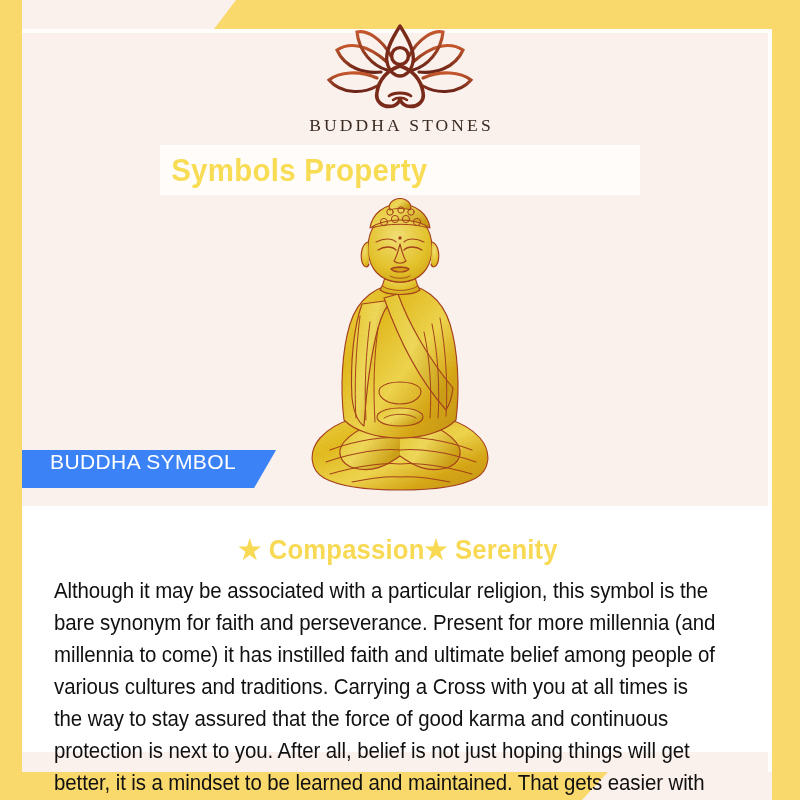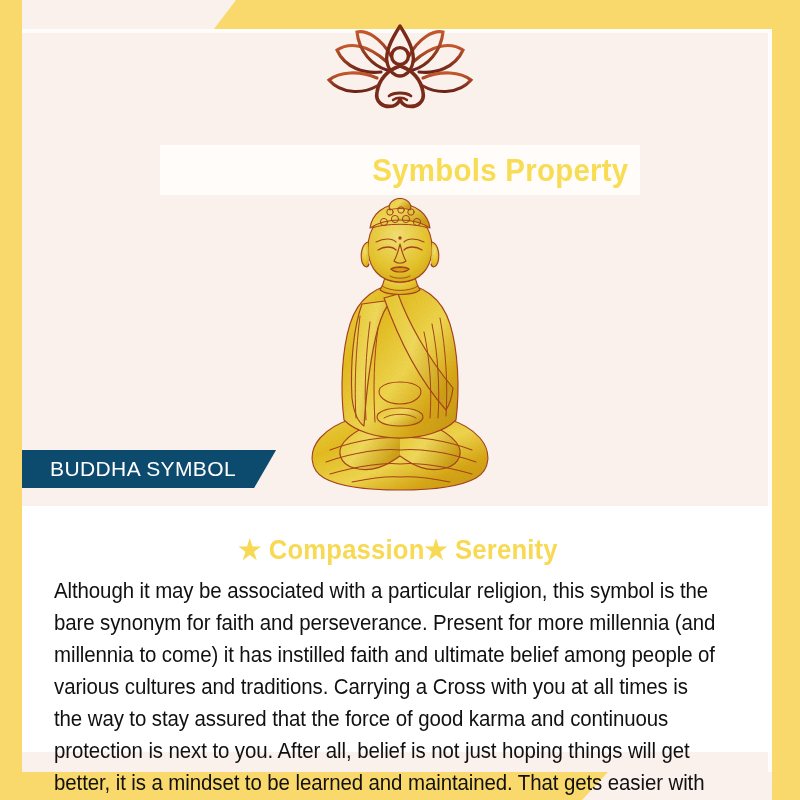--- a/index.html
+++ b/index.html
@@ -109,21 +109,21 @@
   
   .title-banner {
     position: absolute;
     top: 145px;
     left: 160px;
     width: 480px;
     height: 50px;
     background: #FFFCFA;
     display: flex;
     align-items: center;
-    justify-content: flex-end;
+    justify-content: flex-start;
   }
 
   .title-text {
     font-family: "Liberation Sans Narrow", "Liberation Sans", sans-serif;
     font-weight: bold;
     font-size: 32px;
     color: #F7DC54;
     letter-spacing: 0.3px;
     transform: scaleX(0.92);
   }
@@ -140,23 +140,22 @@
 
   .hero-svg { display:block; }
 
   
   .category-badge {
     position: absolute;
     top: 450px;
     left: 22px;
     height: 38px;
     padding: 0 40px 0 28px;
-    background: #0c4a6e;
+    background: #3b82f6;
     display: flex;
-    align-items: center;
     clip-path: polygon(0 0, 100% 0, calc(100% - 22px) 100%, 0 100%);
     z-index: 4;
   }
 
   .category-badge-label {
     font-family: "Liberation Sans", sans-serif;
     font-size: 21px;
     color: #FFFFFF;
     letter-spacing: 0.4px;
     font-weight: 400;
@@ -236,20 +235,21 @@
     <path d="M85 4 C 76 18, 70 30, 72 40 C 74 50, 80 54, 85 54 C 90 54, 96 50, 98 40 C 100 30, 94 18, 85 4 Z" fill="none" stroke="#7A2A18" stroke-width="3.3" stroke-linejoin="round"></path>
 
     <circle cx="85" cy="34" r="8.4" fill="none" stroke="#7A2A18" stroke-width="3.4"></circle>
 
     <path d="M85 44 C 72 48, 64 58, 62 70 C 60 80, 68 86, 78 84 C 82 83, 84 80, 85 77
              C 86 80, 88 83, 92 84 C 102 86, 110 80, 108 70 C 106 58, 98 48, 85 44 Z" fill="none" stroke="#7A2A18" stroke-width="3.6" stroke-linejoin="round"></path>
 
     <path d="M74 74 C 79 70, 91 70, 96 74" fill="none" stroke="#7A2A18" stroke-width="2.8" stroke-linecap="round"></path>
     <path d="M78 78 C 82 75, 88 75, 92 78" fill="none" stroke="#7A2A18" stroke-width="2.4" stroke-linecap="round"></path>
   </svg>
+  <div class="logo-wordmark">BUDDHA STONES</div>
 </div>
 
 <div class="title-banner">
   <div class="title-text">Symbols Property</div>
 </div>
 
 <div class="hero-figure">
   <svg class="hero-svg" width="200" height="298" viewBox="0 0 200 298">
     <defs>
       <linearGradient id="goldG" x1="0" y1="0" x2="1" y2="1">

